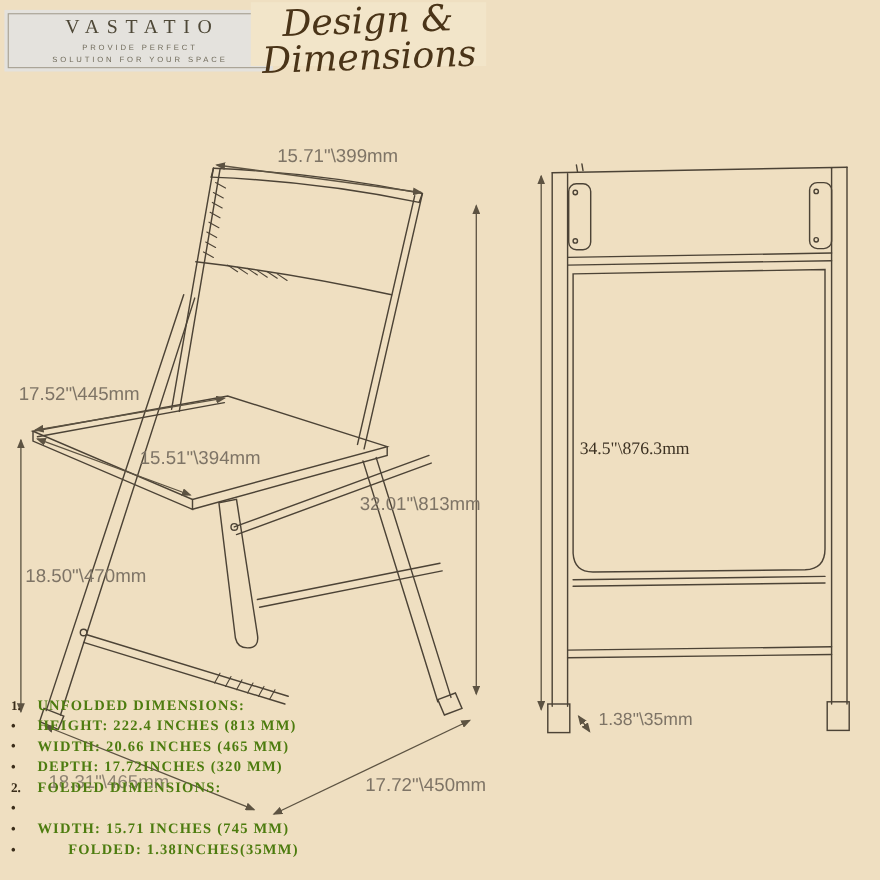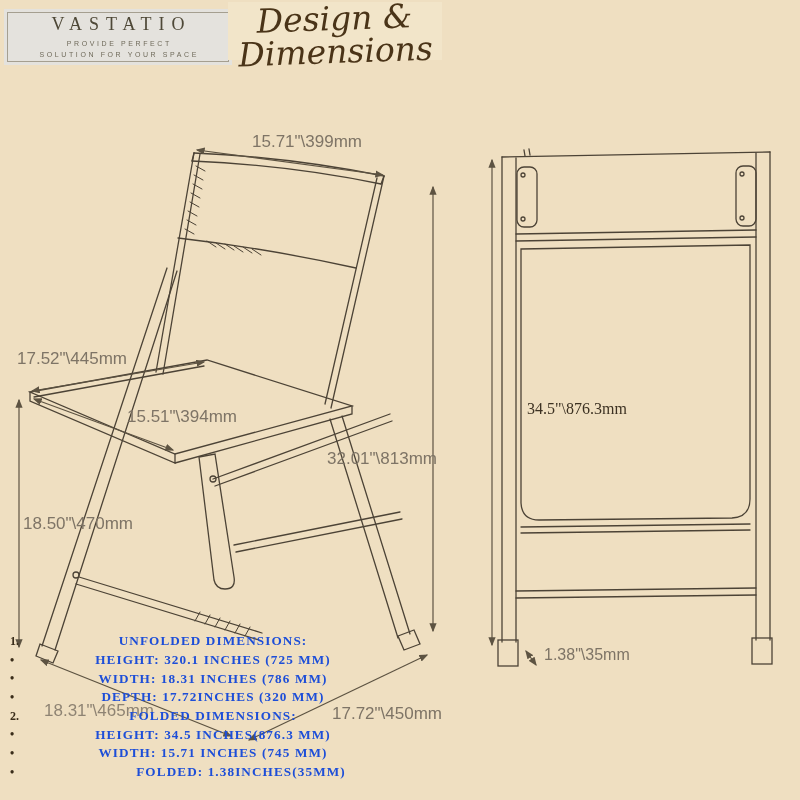--- a/index.html
+++ b/index.html
@@ -1,20 +1,20 @@
 <!DOCTYPE html>
 <html><head>
 <meta charset="utf-8">
 <style>
   html,body{margin:0;padding:0;}
   body{width:800px;height:800px;overflow:hidden;font-family:"Liberation Sans",sans-serif;}
   #canvas{position:relative;width:800px;height:800px;background:#efdfc1;}
 
   
-  .logo-box{position:absolute;left:4px;top:9px;width:228px;height:56px;background:#e4e2dd;}
+  .logo-box{position:absolute;left:4px;top:9px;width:228px;height:56px;background:#e4e2dd;padding-left:16px;}
   .logo-inner{position:absolute;inset:3px;border:1px solid #a59f90;display:flex;flex-direction:column;
               align-items:center;justify-content:center;}
   .brand{font-family:"Liberation Serif",serif;font-size:18px;letter-spacing:7px;color:#4e4837;
          padding-left:7px;}
   .tagline{font-size:7px;letter-spacing:2.6px;color:#6f6a5a;margin-top:4px;line-height:1.55;
            text-align:center;padding-left:2.6px;}
 
   
   .title-band{position:absolute;left:228px;top:2px;width:214px;height:58px;background:#f2e5c9;}
   .title{position:absolute;left:222px;top:2px;width:226px;text-align:center;
@@ -28,21 +28,21 @@
   .dim-label{position:absolute;font-size:17px;color:#7e7466;white-space:nowrap;}
   .dim-label.serif{font-family:"Liberation Serif",serif;color:#3c3122;font-size:16px;}
   .dim-label.small{font-size:16px;}
 
   
   .spec-list{position:absolute;left:6px;top:632px;width:386px;}
   .spec-row{display:grid;grid-template-columns:28px 1fr;align-items:center;height:18.7px;}
   .spec-marker{font-family:"Liberation Serif",serif;font-weight:bold;font-size:12px;color:#3a2d1a;
                text-align:left;padding-left:4px;}
   .spec-text{font-family:"Liberation Serif",serif;font-weight:bold;font-size:13.2px;
-             letter-spacing:1.1px;color:#1d4ed8;text-align:center;white-space:nowrap;}
+             letter-spacing:1.1px;color:#4d7c0f;white-space:nowrap;}
   .spec-row.indent .spec-text{transform:translateX(28px);}
 </style>
 </head>
 <body>
 
 <div id="canvas">
 
   <div class="logo-box">
     <div class="logo-inner">
       <div class="brand">VASTATIO</div>
@@ -184,37 +184,36 @@
   <div class="dim-label serif" style="left:527px;top:400px;">34.5"\876.3mm</div>
   <div class="dim-label small" style="left:544px;top:646px;">1.38"\35mm</div>
 
   <div class="spec-list">
     <div class="spec-row">
       <span class="spec-marker">1.</span>
       <span class="spec-text">UNFOLDED DIMENSIONS:</span>
     </div>
     <div class="spec-row">
       <span class="spec-marker">•</span>
-      <span class="spec-text">HEIGHT: 320.1 INCHES (725 MM)</span>
-    </div>
-    <div class="spec-row">
-      <span class="spec-marker">•</span>
-      <span class="spec-text">WIDTH: 18.31 INCHES (786 MM)</span>
+      <span class="spec-text">HEIGHT: 222.4 INCHES (813 MM)</span>
+    </div>
+    <div class="spec-row">
+      <span class="spec-marker">•</span>
+      <span class="spec-text">WIDTH: 20.66 INCHES (465 MM)</span>
     </div>
     <div class="spec-row">
       <span class="spec-marker">•</span>
       <span class="spec-text">DEPTH: 17.72INCHES (320 MM)</span>
     </div>
     <div class="spec-row">
       <span class="spec-marker">2.</span>
       <span class="spec-text">FOLDED DIMENSIONS:</span>
     </div>
     <div class="spec-row">
       <span class="spec-marker">•</span>
-      <span class="spec-text">HEIGHT: 34.5 INCHES(876.3 MM)</span>
     </div>
     <div class="spec-row">
       <span class="spec-marker">•</span>
       <span class="spec-text">WIDTH: 15.71 INCHES (745 MM)</span>
     </div>
     <div class="spec-row indent">
       <span class="spec-marker">•</span>
       <span class="spec-text">FOLDED: 1.38INCHES(35MM)</span>
     </div>
   </div>

